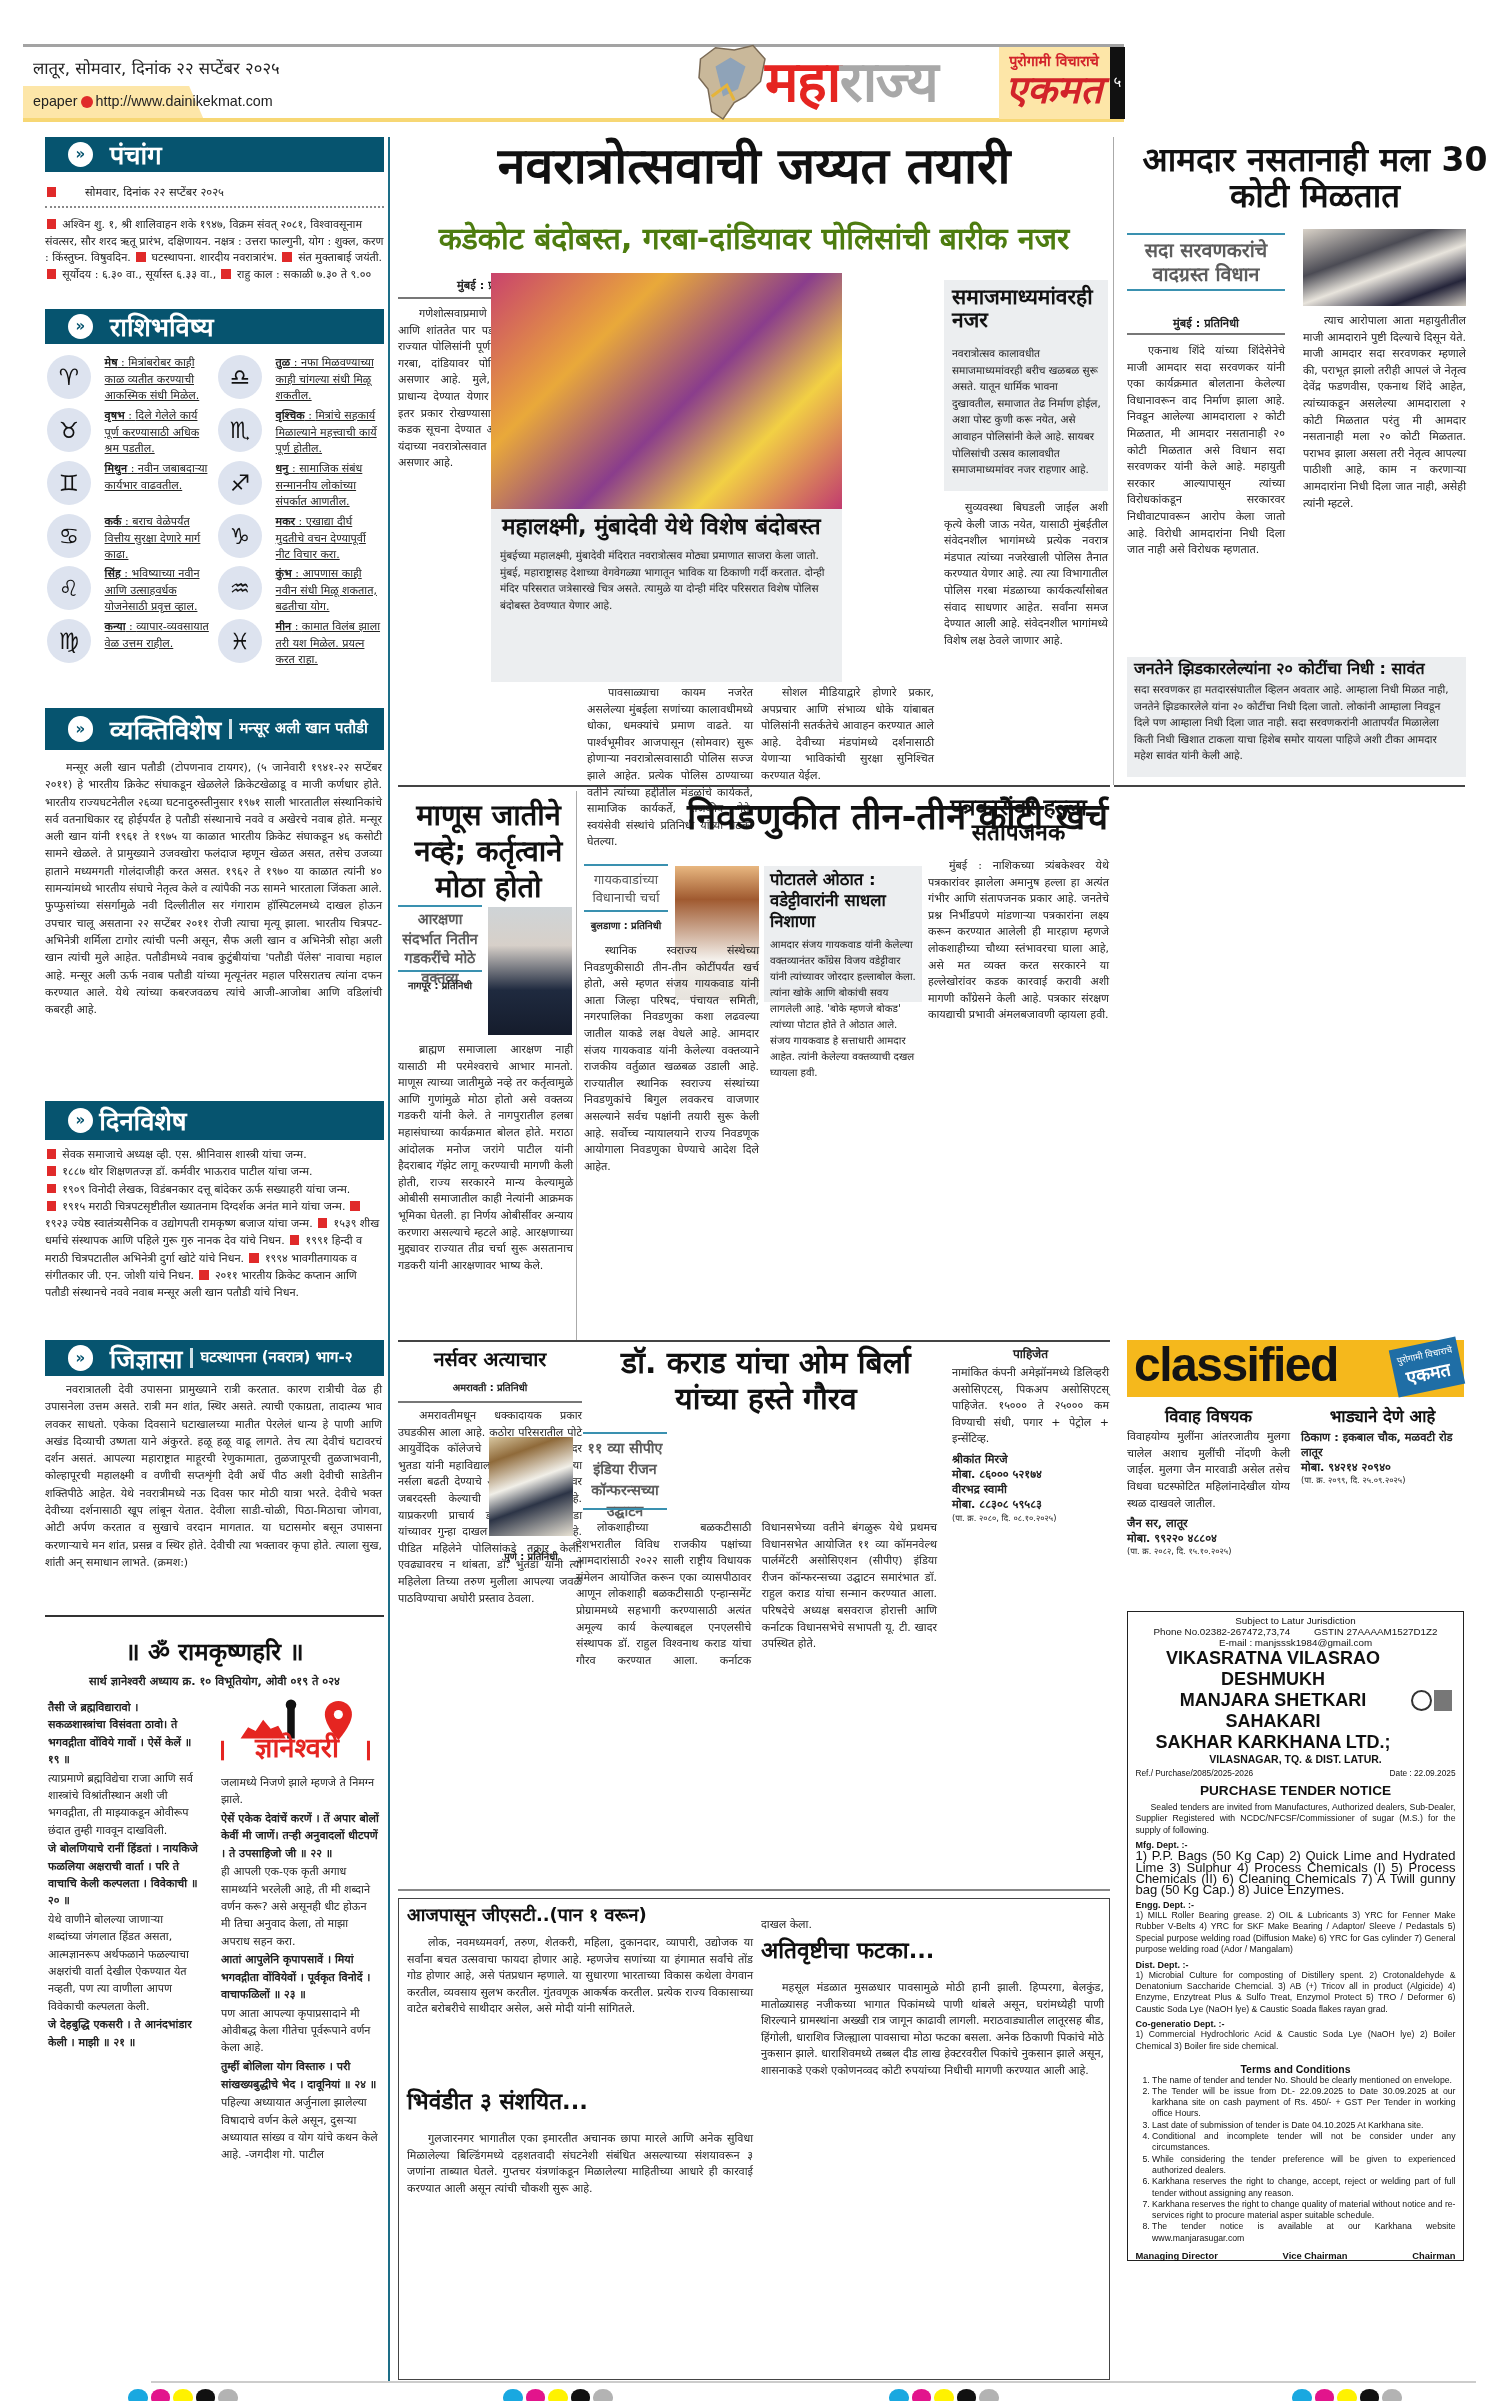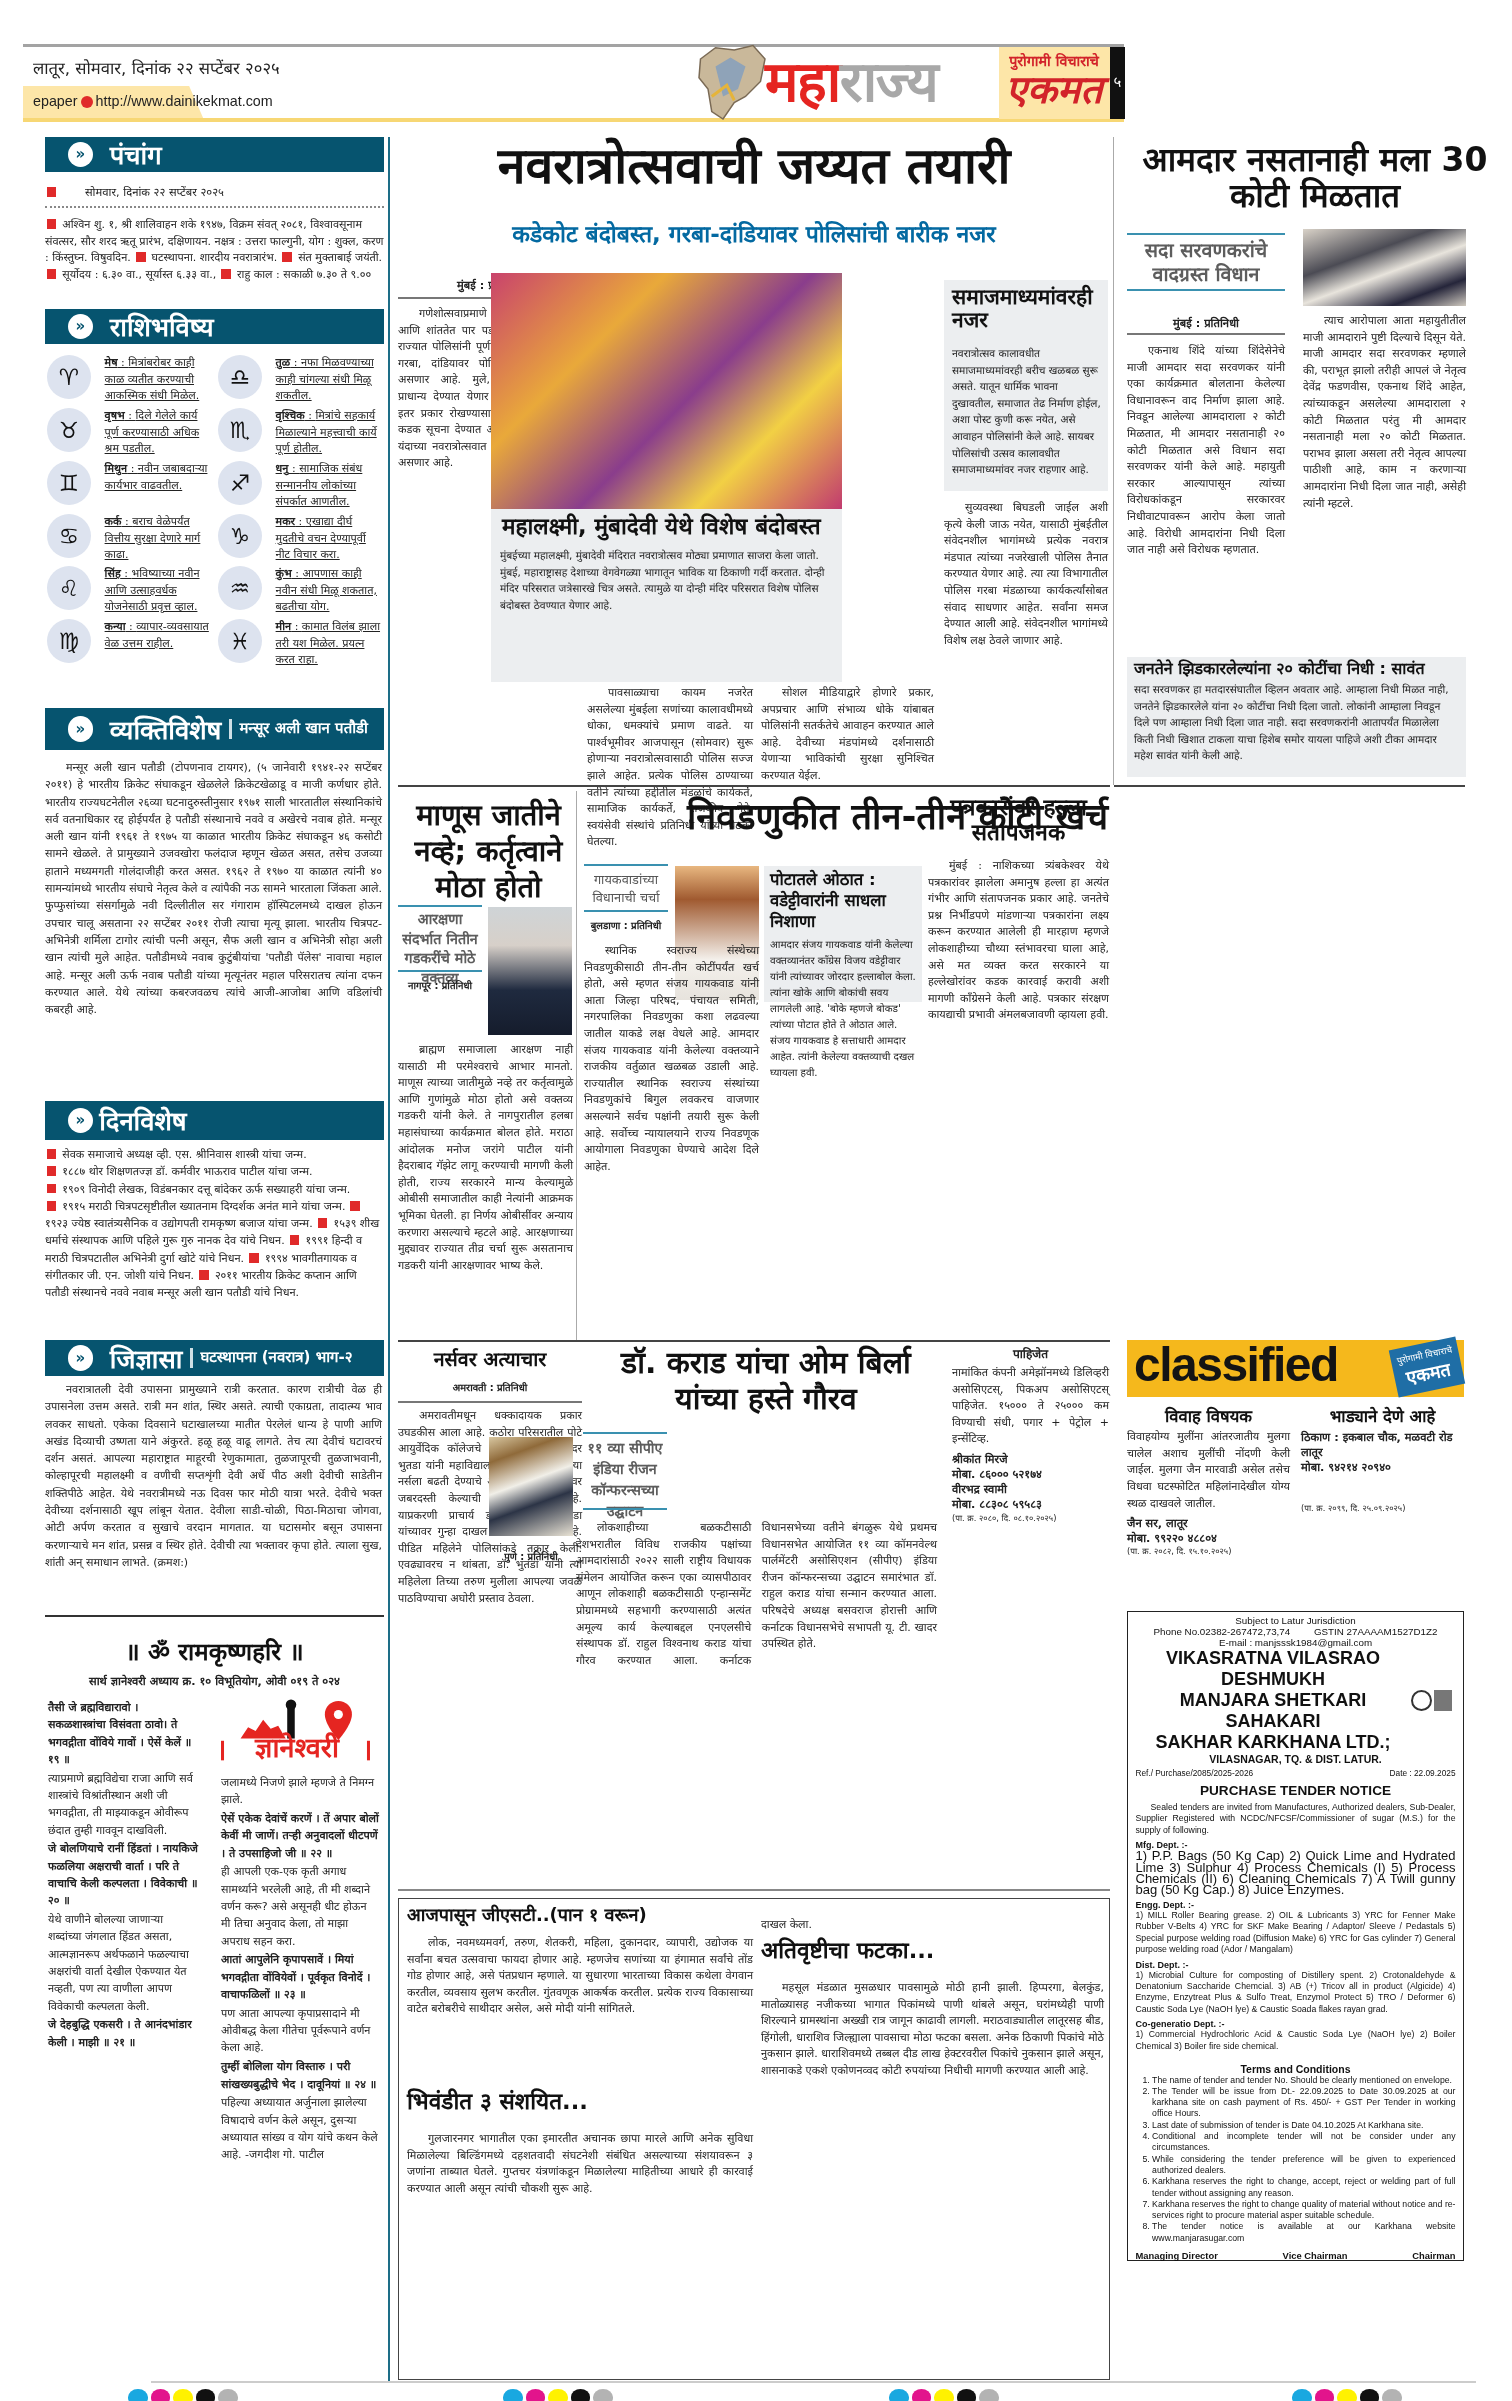--- a/index.html
+++ b/index.html
@@ -210,21 +210,21 @@
     <div style="font-weight: normal; margin-bottom: 1.5px;">ही आपली एक-एक कृती अगाध सामर्थ्याने भरलेली आहे, ती मी शब्दाने वर्णन करू? असे असूनही धीट होऊन मी तिचा अनुवाद केला, तो माझा अपराध सहन करा.</div>
     <div style="font-weight: 900; margin-bottom: 1.5px;">आतां आपुलेनि कृपापसावें । मियां भगवद्गीता वोंवियेवों । पूर्वकृत विनोदें । वाचाफळिलों ॥ २३ ॥</div>
     <div style="font-weight: normal; margin-bottom: 1.5px;">पण आता आपल्या कृपाप्रसादाने मी ओवीबद्ध केला गीतेचा पूर्वरूपाने वर्णन केला आहे.</div>
     <div style="font-weight: 900; margin-bottom: 1.5px;">तुम्हीं बोलिला योग विस्तारु । परी सांखख्यबुद्धीचे भेद । दावूनियां ॥ २४ ॥</div>
     <div style="font-weight: normal; margin-bottom: 1.5px;">पहिल्या अध्यायात अर्जुनाला झालेल्या विषादाचे वर्णन केले असून, दुसऱ्या अध्यायात सांख्य व योग यांचे कथन केले आहे. -जगदीश गो. पाटील</div>
   </div>
 
 <div class="abs vrule" style="left:388px;top:137px;height:2244px;background:#1d6d87;"></div>
 
 <div class="abs headline" style="left:398px;top:139px;width:712px;text-align:center;font-size:50px;">नवरात्रोत्सवाची जय्यत तयारी</div>
-<div class="abs gray-head" style="left:398px;top:217px;width:712px;text-align:center;font-size:23px;color:#0369a1;">कडेकोट बंदोबस्त, गरबा-दांडियावर पोलिसांची बारीक नजर</div>
+<div class="abs gray-head" style="left:398px;top:217px;width:712px;text-align:center;font-size:30px;color:#4d7c0f;">कडेकोट बंदोबस्त, गरबा-दांडियावर पोलिसांची बारीक नजर</div>
 <div class="abs dateline-small" style="left:398px;top:277px;width:184px;text-align:center;">मुंबई : प्रतिनिधी</div>
 <div class="abs hrule" style="left:398px;top:297px;width:184px;"></div>
 <div class="abs body-text" style="left:398px;top:306px;width:184px;">
   <p>गणेशोत्सवाप्रमाणे नवरात्रोत्सवही निर्विघ्न आणि शांततेत पार पडावा, यासाठी मुंबईसह राज्यात पोलिसांनी पूर्णपणे तयारी केली आहे. गरबा, दांडियावर पोलिसांची बारीक नजर असणार आहे. मुले, महिलांच्या सुरक्षेला प्राधान्य देण्यात येणार असून छेडछाड तसेच इतर प्रकार रोखण्यासाठी गरबा आयोजकांना कडक सूचना देण्यात आल्या आहेत. दरम्यान, यंदाच्या नवरात्रोत्सवात पावसाचे सावट कायम असणार आहे.</p>
 </div>
 <div class="abs photo" style="left:491px;top:273px;width:351px;height:236px;"></div>
 <div class="abs box-gray" style="left:491px;top:509px;width:351px;height:173px;"></div>
 <div class="abs headline" style="left:502px;top:514px;width:331px;font-size:22.6px;">महालक्ष्मी, मुंबादेवी येथे विशेष बंदोबस्त</div>
 <div class="abs body-text" style="left:500px;top:547px;width:334px;font-size:10.5px;text-align:left;">मुंबईच्या महालक्ष्मी, मुंबादेवी मंदिरात नवरात्रोत्सव मोठ्या प्रमाणात साजरा केला जातो. मुंबई, महाराष्ट्रासह देशाच्या वेगवेगळ्या भागातून भाविक या ठिकाणी गर्दी करतात. दोन्ही मंदिर परिसरात जत्रेसारखे चित्र असते. त्यामुळे या दोन्ही मंदिर परिसरात विशेष पोलिस बंदोबस्त ठेवण्यात येणार आहे.</div>
 <div class="abs body-text" style="left:587px;top:685px;width:166px;">
@@ -345,21 +345,21 @@
       <div class="headline" style="text-align:center;font-size:16.6px;">विवाह विषयक</div>
       <div class="body-text" style="margin-top:3px;">विवाहयोग्य मुलींना आंतरजातीय मुलगा चालेल अशाच मुलींची नोंदणी केली जाईल. मुलगा जैन मारवाडी असेल तसेच विधवा घटस्फोटित महिलांनादेखील योग्य स्थळ दाखवले जातील.</div>
       <div class="bold" style="font-size:11.3px;margin-top:3px;">जैन सर, लातूर</div>
       <div class="bold" style="font-size:11.3px;">मोबा. ९९२२० ४८८०४</div>
       <div style="font-size:8.3px;">(पा. क्र. २०८२, दि. १५.१०.२०२५)</div>
     </div>
     <div class="abs" style="left: 1301px; top: 1408px; width: 163px;">
       <div class="headline" style="text-align:center;font-size:16.6px;">भाड्याने देणे आहे</div>
       <div class="bold" style="font-size:11.3px;margin-top:3px;">ठिकाण : इकबाल चौक, मळवटी रोड लातूर</div>
       <div class="bold" style="font-size:11.3px;">मोबा. ९४२१४ २०९४०</div>
-      <div style="font-size:8.3px;margin-top:28px;">(पा. क्र. २०९९, दि. २५.०९.२०२५)</div>
+      <div style="font-size:8.3px;">(पा. क्र. २०९९, दि. २५.०९.२०२५)</div>
     </div>
   </div>
 
 <div class="abs tender">
   <div class="c" style="font-size:9.8px;">Subject to Latur Jurisdiction</div>
   <div style="display:flex;justify-content:space-between;font-size:9.8px;padding:0 18px;">
     <span>Phone No.02382-267472,73,74</span>
     <span>GSTIN 27AAAAM1527D1Z2</span>
   </div>
   <div class="c" style="font-size:9.8px;">E-mail : manjsssk1984@gmail.com</div>

